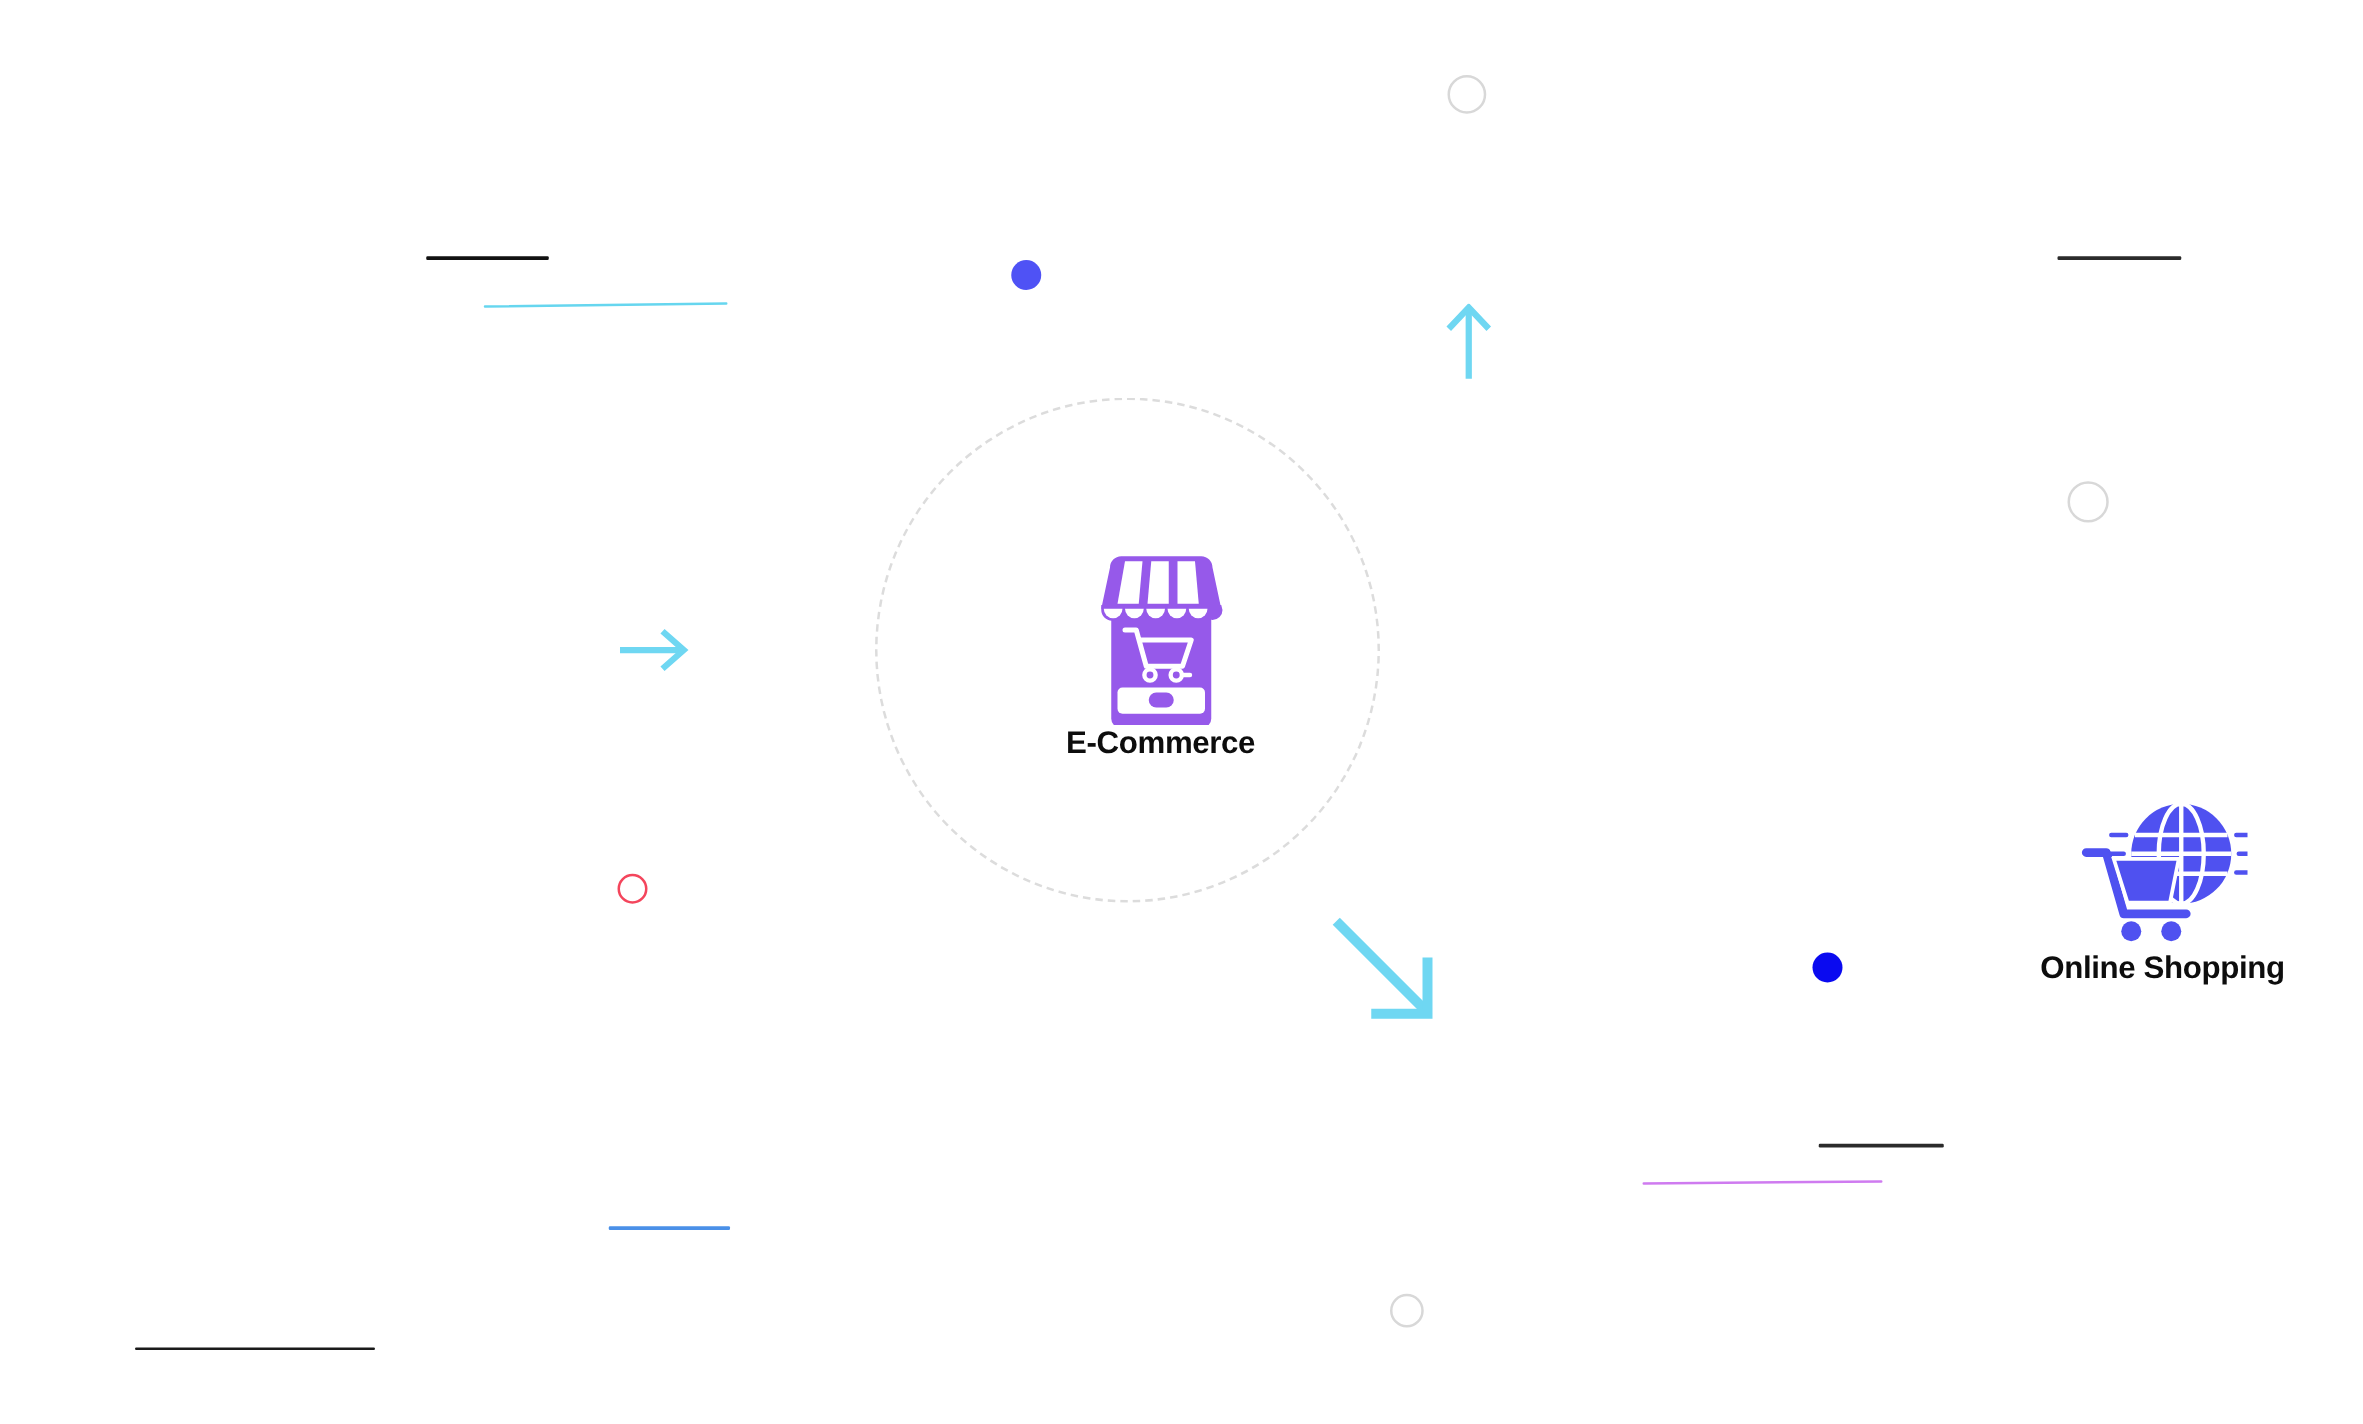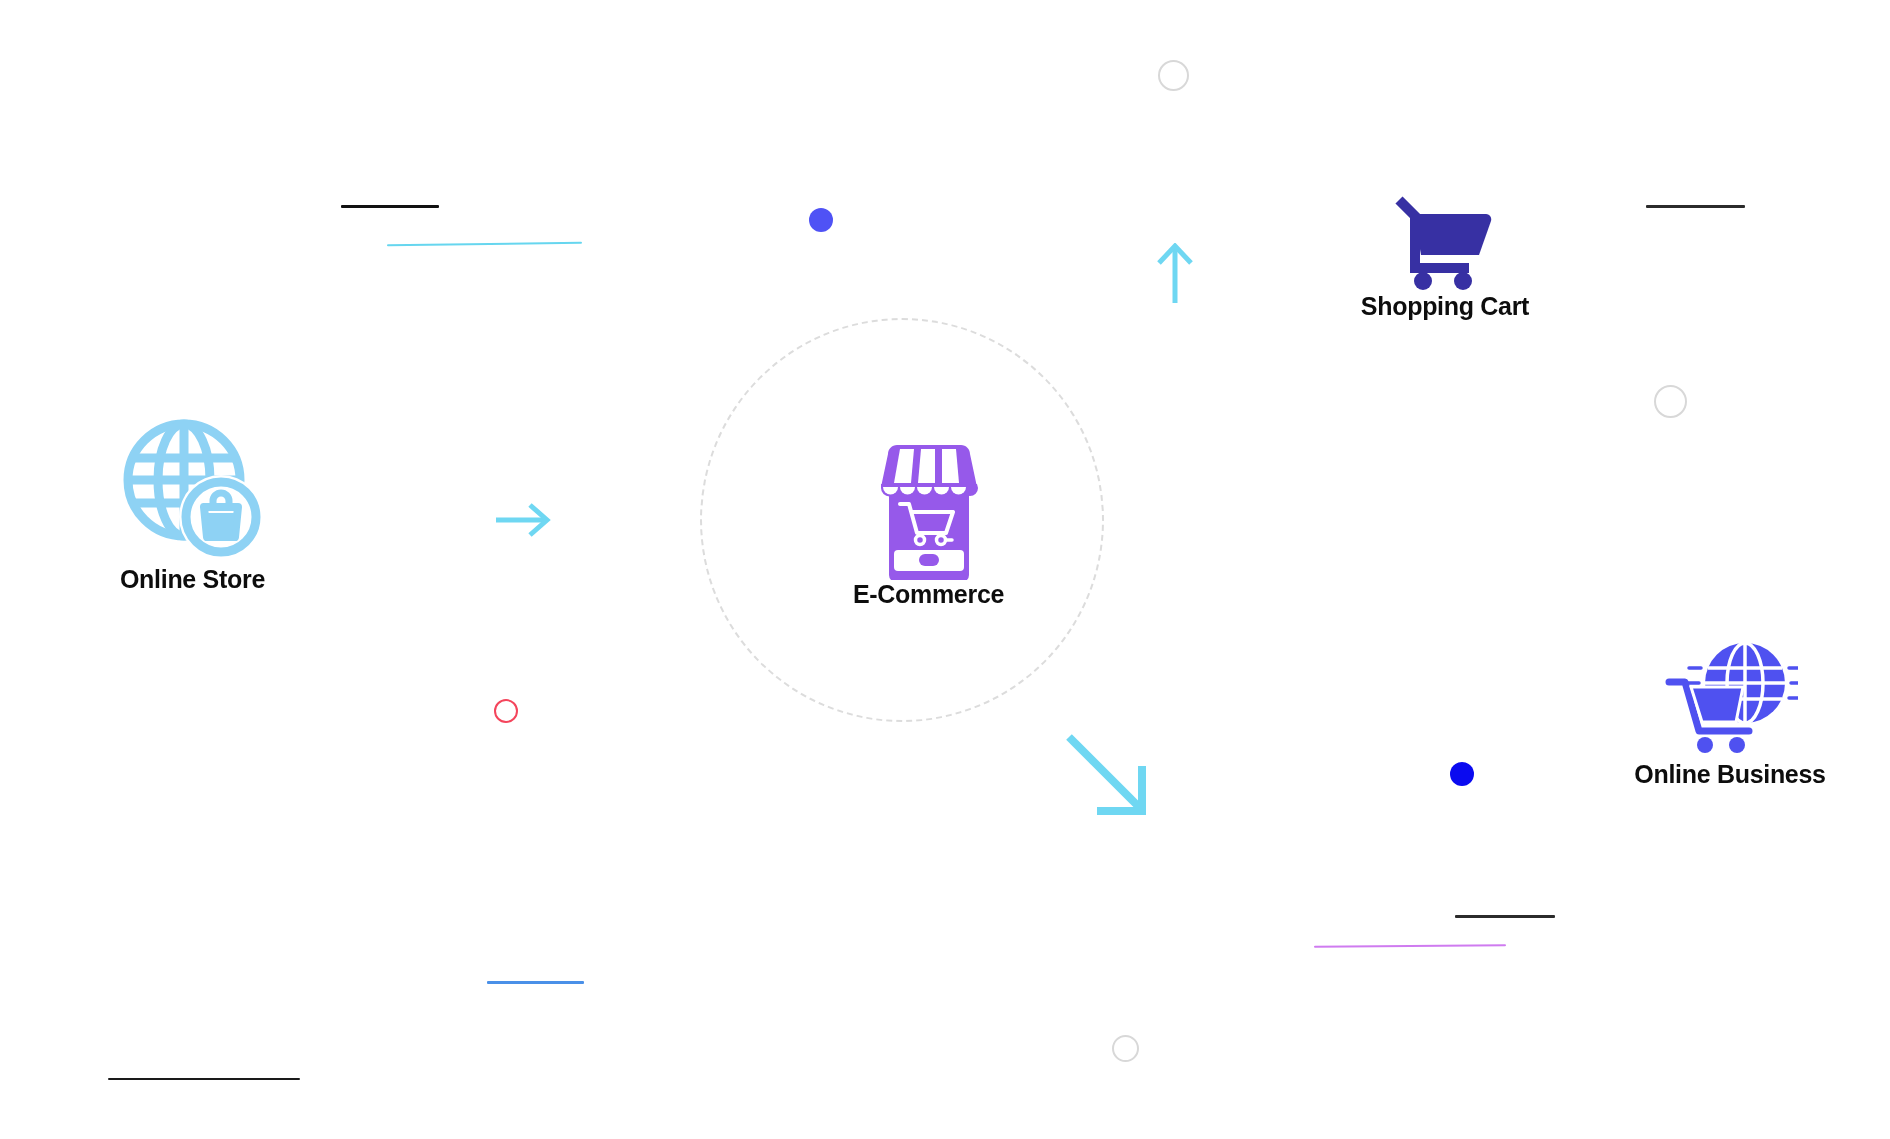--- a/index.html
+++ b/index.html
@@ -144,55 +144,21 @@
           <path d="M30 64 H39 L47 93 H76 L83 72 H43"></path>
         </g>
         <circle cx="50" cy="100" r="4.5" fill="none" stroke="#ffffff" stroke-width="3.5"></circle>
         <circle cx="71" cy="100" r="4.5" fill="none" stroke="#ffffff" stroke-width="3.5"></circle>
         <path d="M77 100 H82" stroke="#ffffff" stroke-width="3.5" stroke-linecap="round"></path>
       </svg>
     </span>
     <span class="node-label">E-Commerce</span>
   </div>
 
-  <div class="node" style="left:60px; top:415px; width:265px;">
-    <span class="node-icon">
-      <svg width="150" height="150" viewBox="0 0 150 150" xmlns="http://www.w3.org/2000/svg">
-        <g fill="none" stroke="#8ed2f4" stroke-width="9">
-          <circle cx="66" cy="65" r="56"></circle>
-          <ellipse cx="66" cy="65" rx="26" ry="56"></ellipse>
-          <path d="M14 43 H118"></path>
-          <path d="M10 65 H122"></path>
-          <path d="M14 88 H118"></path>
-          <path d="M66 9 V121"></path>
-        </g>
 
-        <circle cx="103" cy="102" r="42" fill="#ffffff"></circle>
-        <circle cx="103" cy="102" r="35" fill="none" stroke="#8ed2f4" stroke-width="9"></circle>
-
-        <path d="M86 92 H120 L117 122 H89 Z" fill="none" stroke="#8ed2f4" stroke-width="8" stroke-linejoin="round"></path>
-        <path d="M95 92 V86 A8 8 0 0 1 111 86 V92" fill="none" stroke="#8ed2f4" stroke-width="7"></path>
-        <path d="M89 98 H117 L114 121 H91 Z" fill="#8ed2f4"></path>
-      </svg>
-    </span>
-    <span class="node-label">Online Store</span>
-  </div>
-
-  <div class="node" style="left:1315px; top:192px; width:260px;">
-    <span class="node-icon">
-      <svg width="110" height="100" viewBox="0 0 110 100" xmlns="http://www.w3.org/2000/svg">
-        <path d="M9 8 L28 27" stroke="#3730a3" stroke-width="10" fill="none" stroke-linecap="butt"></path>
-        <path d="M24 22 H96 C100 22 102 26 101 29 L89 63 H31 Z" fill="#3730a3"></path>
-        <path d="M25 22 V76 H79" stroke="#3730a3" stroke-width="10" fill="none" stroke-linejoin="miter" stroke-linecap="butt"></path>
-        <circle cx="33" cy="89" r="9" fill="#3730a3"></circle>
-        <circle cx="73" cy="89" r="9" fill="#3730a3"></circle>
-      </svg>
-    </span>
-    <span class="node-label">Shopping Cart</span>
-  </div>
 
   <div class="node" style="left:1580px; top:635px; width:300px;">
     <span class="node-icon">
       <svg width="135" height="125" viewBox="0 0 135 125" xmlns="http://www.w3.org/2000/svg">
 
         <g>
           <circle cx="82" cy="48" r="40" fill="#4f51f0"></circle>
           <g stroke="#ffffff" stroke-width="3.5" fill="none">
             <ellipse cx="82" cy="48" rx="18" ry="40"></ellipse>
             <path d="M45 33 H119"></path>
@@ -210,16 +176,16 @@
             <path d="M126 63 H138"></path>
           </g>
         </g>
 
         <path d="M6 47 H22 L36 96 H86" stroke="#4f51f0" stroke-width="7" fill="none" stroke-linecap="round" stroke-linejoin="round"></path>
         <path d="M28 52 H80 L73 87 H39 Z" fill="#4f51f0" stroke="#ffffff" stroke-width="3"></path>
         <circle cx="42" cy="110" r="8" fill="#4f51f0"></circle>
         <circle cx="74" cy="110" r="8" fill="#4f51f0"></circle>
       </svg>
     </span>
-    <span class="node-label">Online Business</span>
+    <span class="node-label">Online Shopping</span>
   </div>
 
 </div>
 
 </body></html>

